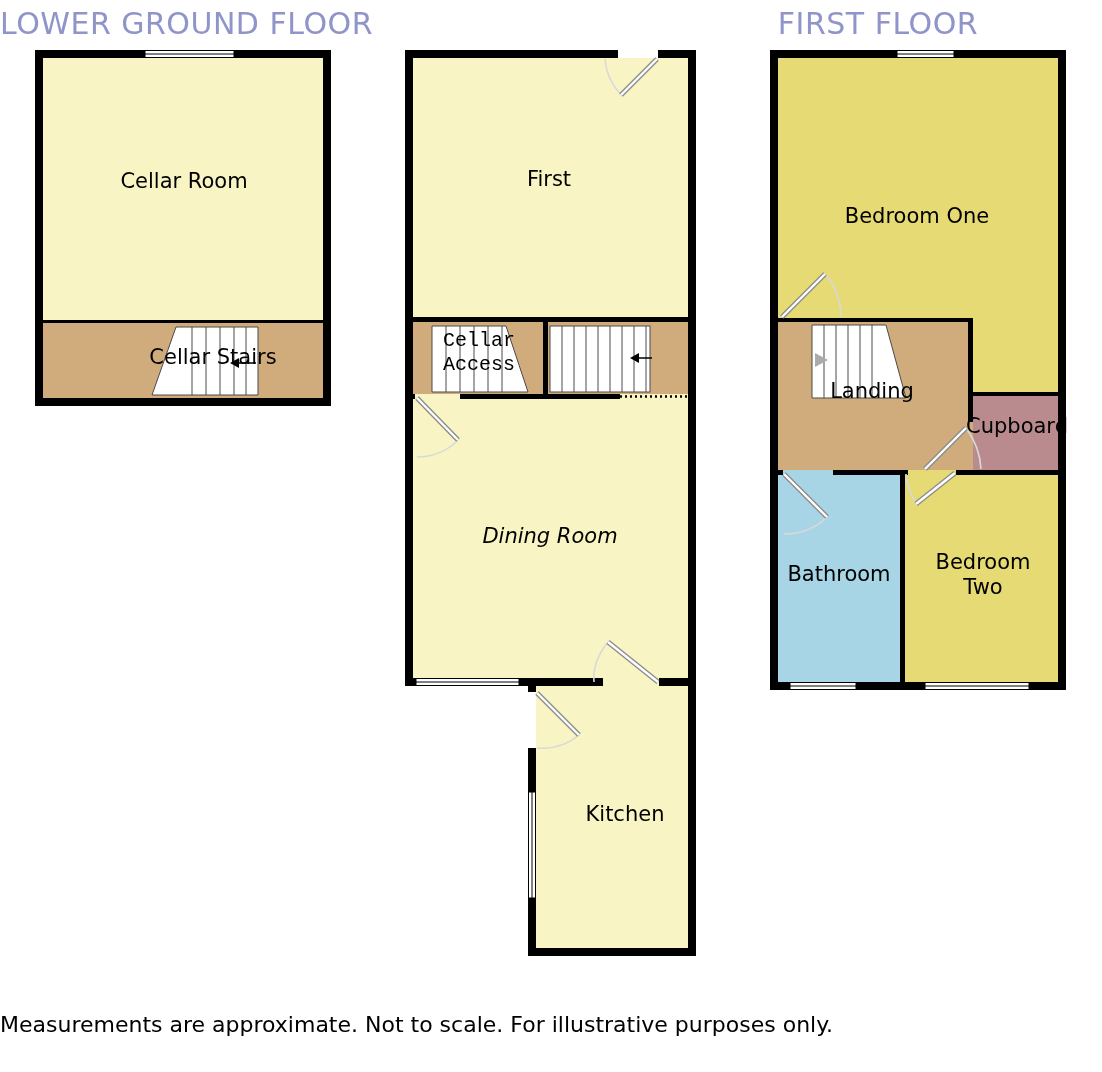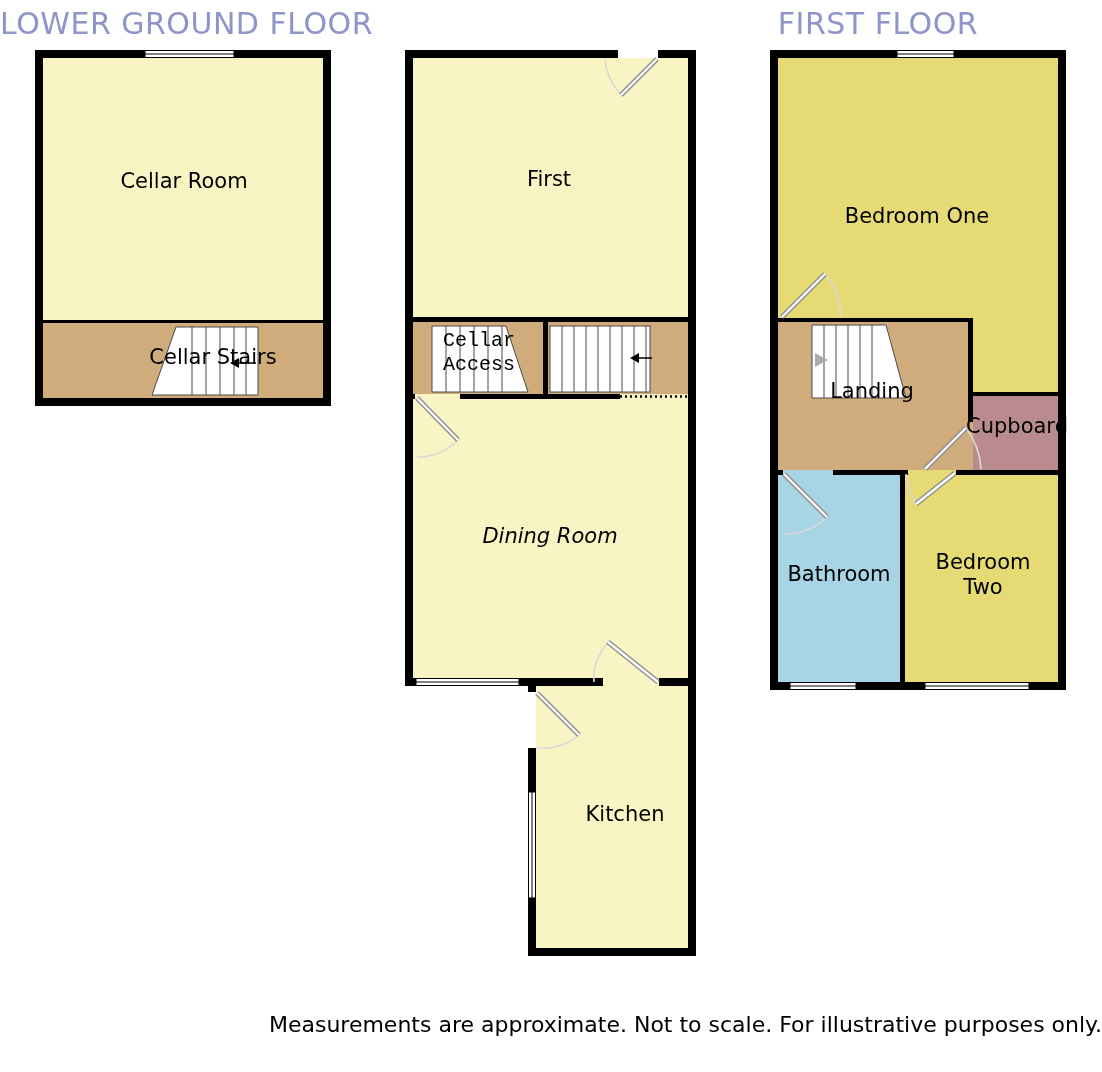--- a/index.html
+++ b/index.html
@@ -5,21 +5,21 @@
   * { margin:0; padding:0; box-sizing:border-box; }
   html,body { background:#ffffff; }
   body { font-family:"DejaVu Sans","Liberation Sans",sans-serif; }
   .canvas { position:relative; width:1102px; height:1072px; background:#fff; overflow:hidden; }
   .plan-svg { position:absolute; left:0; top:0; }
   .floor-title { position:absolute; top:6px; text-align:center; font-size:30px;
                  color:#9095C9; letter-spacing:0.5px; white-space:nowrap; overflow:visible; }
   .label { position:absolute; transform:translate(-50%,-50%); font-size:21px; color:#000;
            text-align:center; white-space:pre-line; line-height:1.18; }
   .label.small { font-size:20px; line-height:1.22; }
-  .disclaimer { position:absolute; left:0; right:0; top:1012px; text-align:right;
+  .disclaimer { position:absolute; left:0; right:0; top:1012px; text-align:left;
                 font-size:22px; color:#000; }
   .wall { fill:#000; }
   .leaf-outer { stroke:#8a8a8a; stroke-width:5; }
   .leaf-inner { stroke:#ffffff; stroke-width:2.4; }
   .arc { stroke:#d9d9d9; stroke-width:1.6; fill:none; }
   .stair { fill:#ffffff; stroke:#4a4a4a; stroke-width:1; }
   .step { stroke:#4a4a4a; stroke-width:1; }
   .win { fill:#ffffff; stroke:#000; stroke-width:1; }
   .winline { stroke:#000; stroke-width:1; }
   .dotted { stroke:#000; stroke-width:2.5; stroke-dasharray:2 3; }

